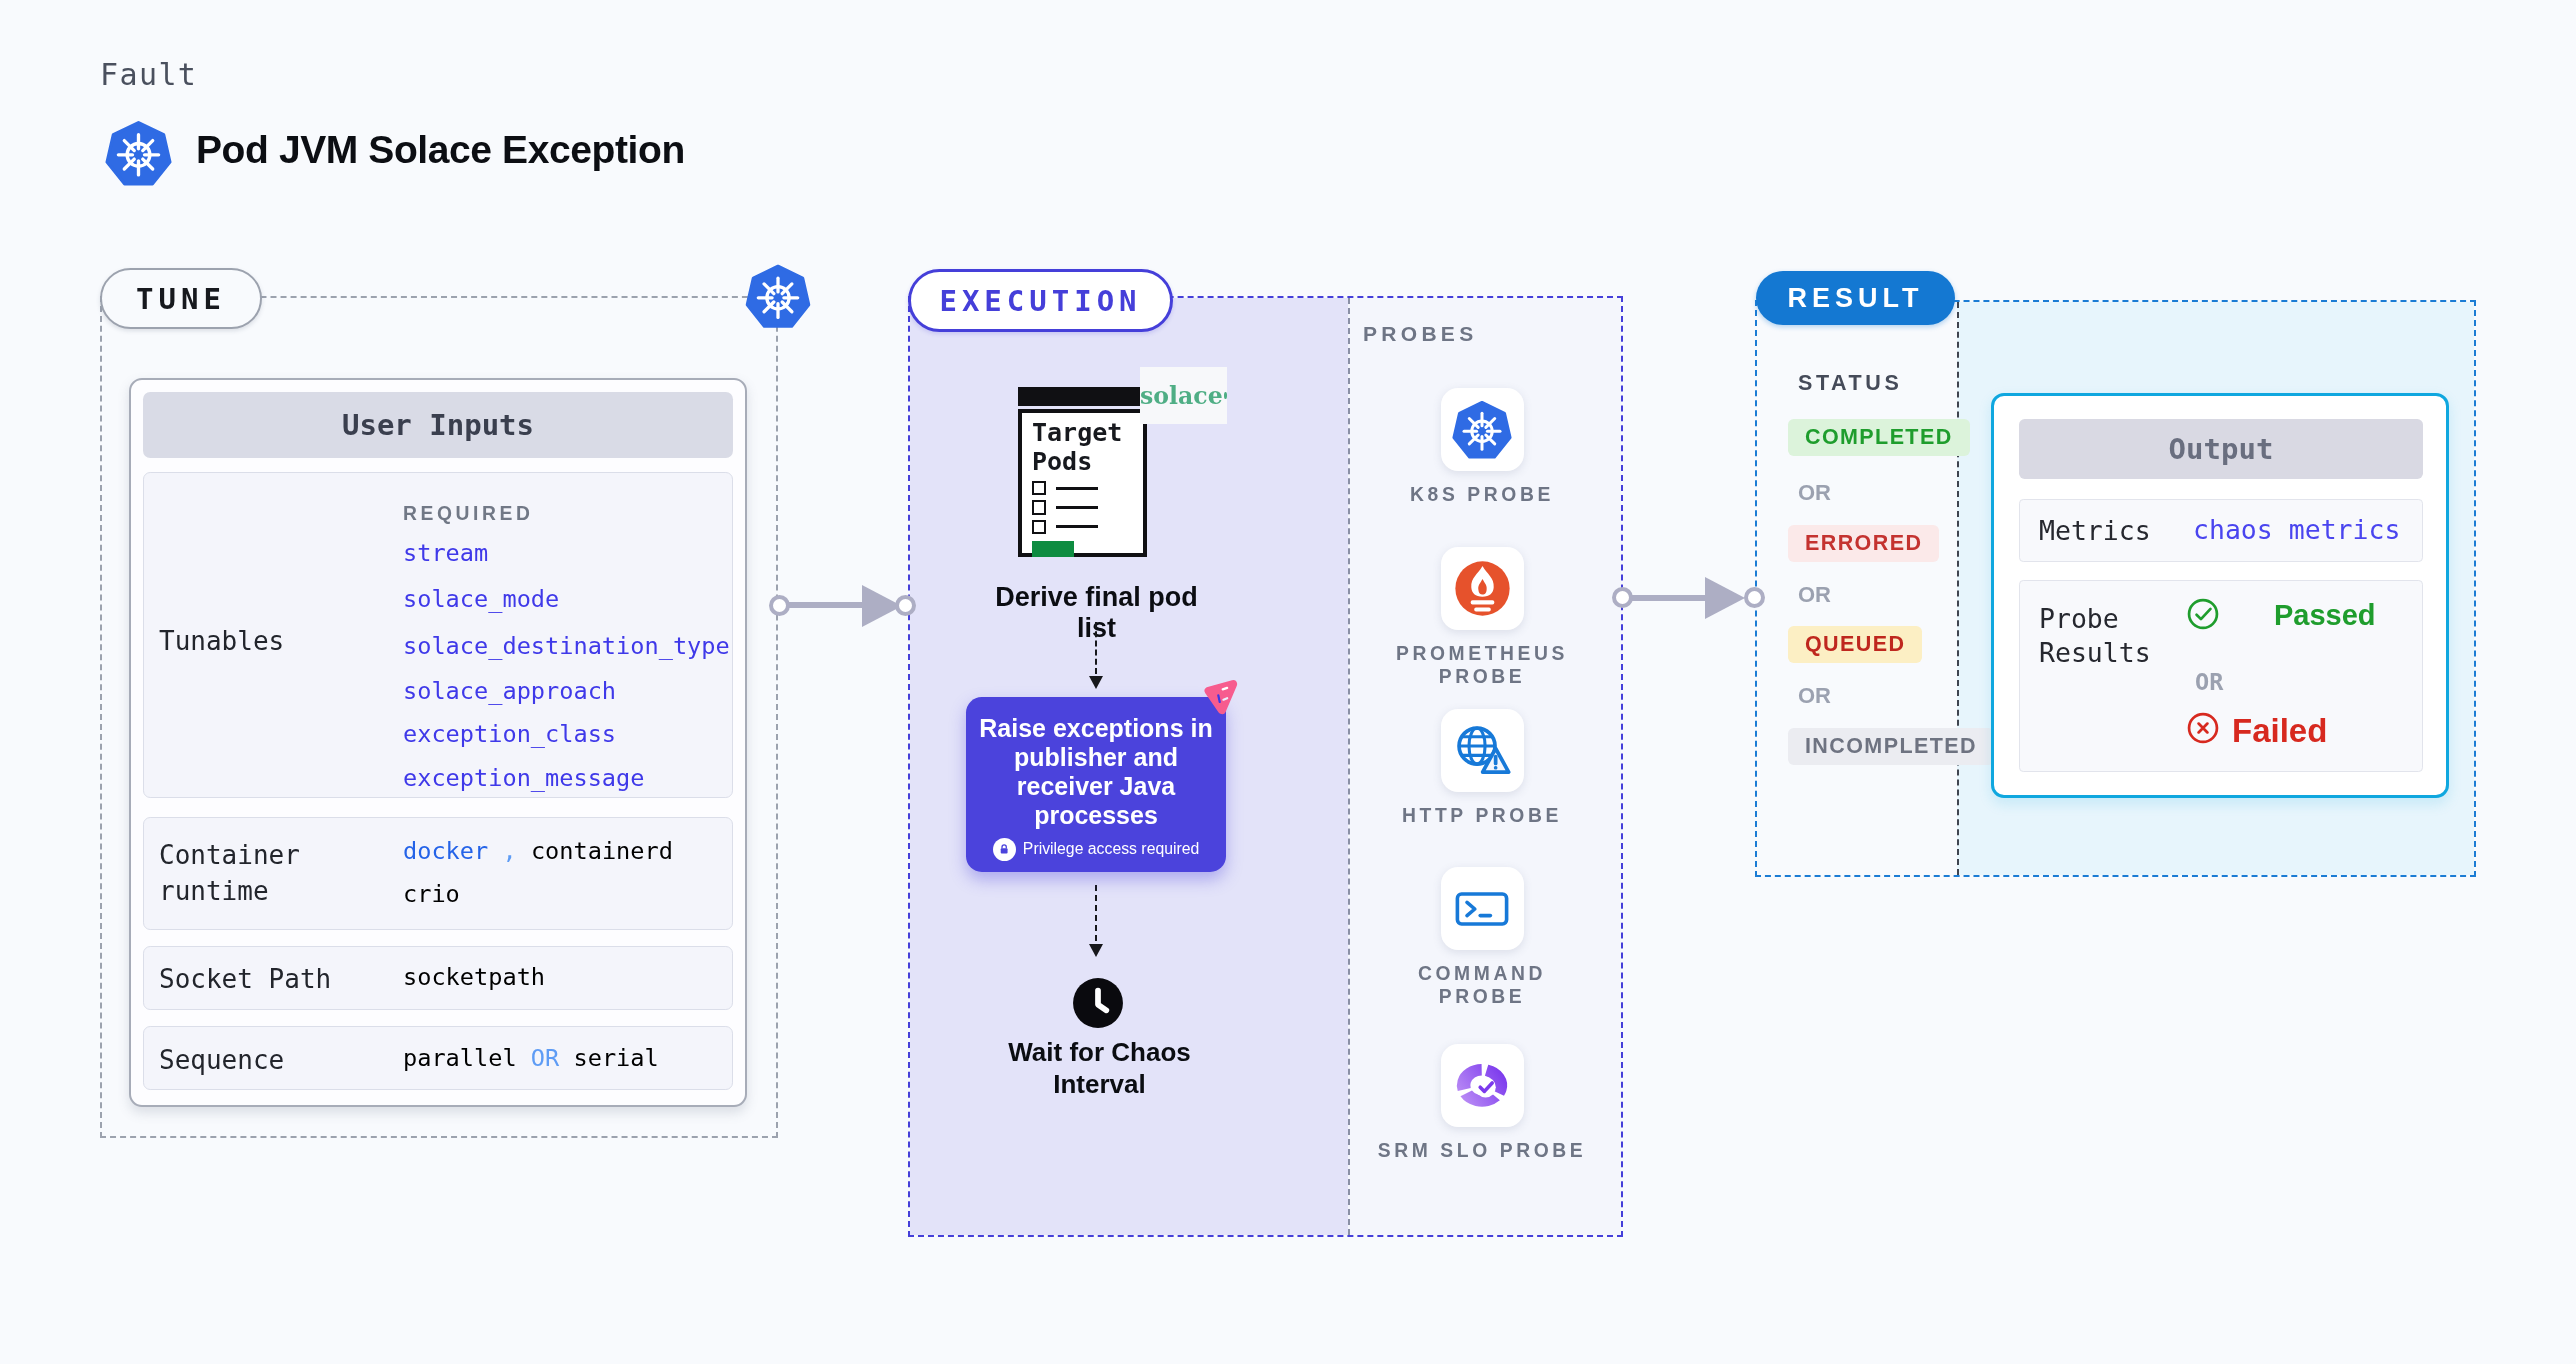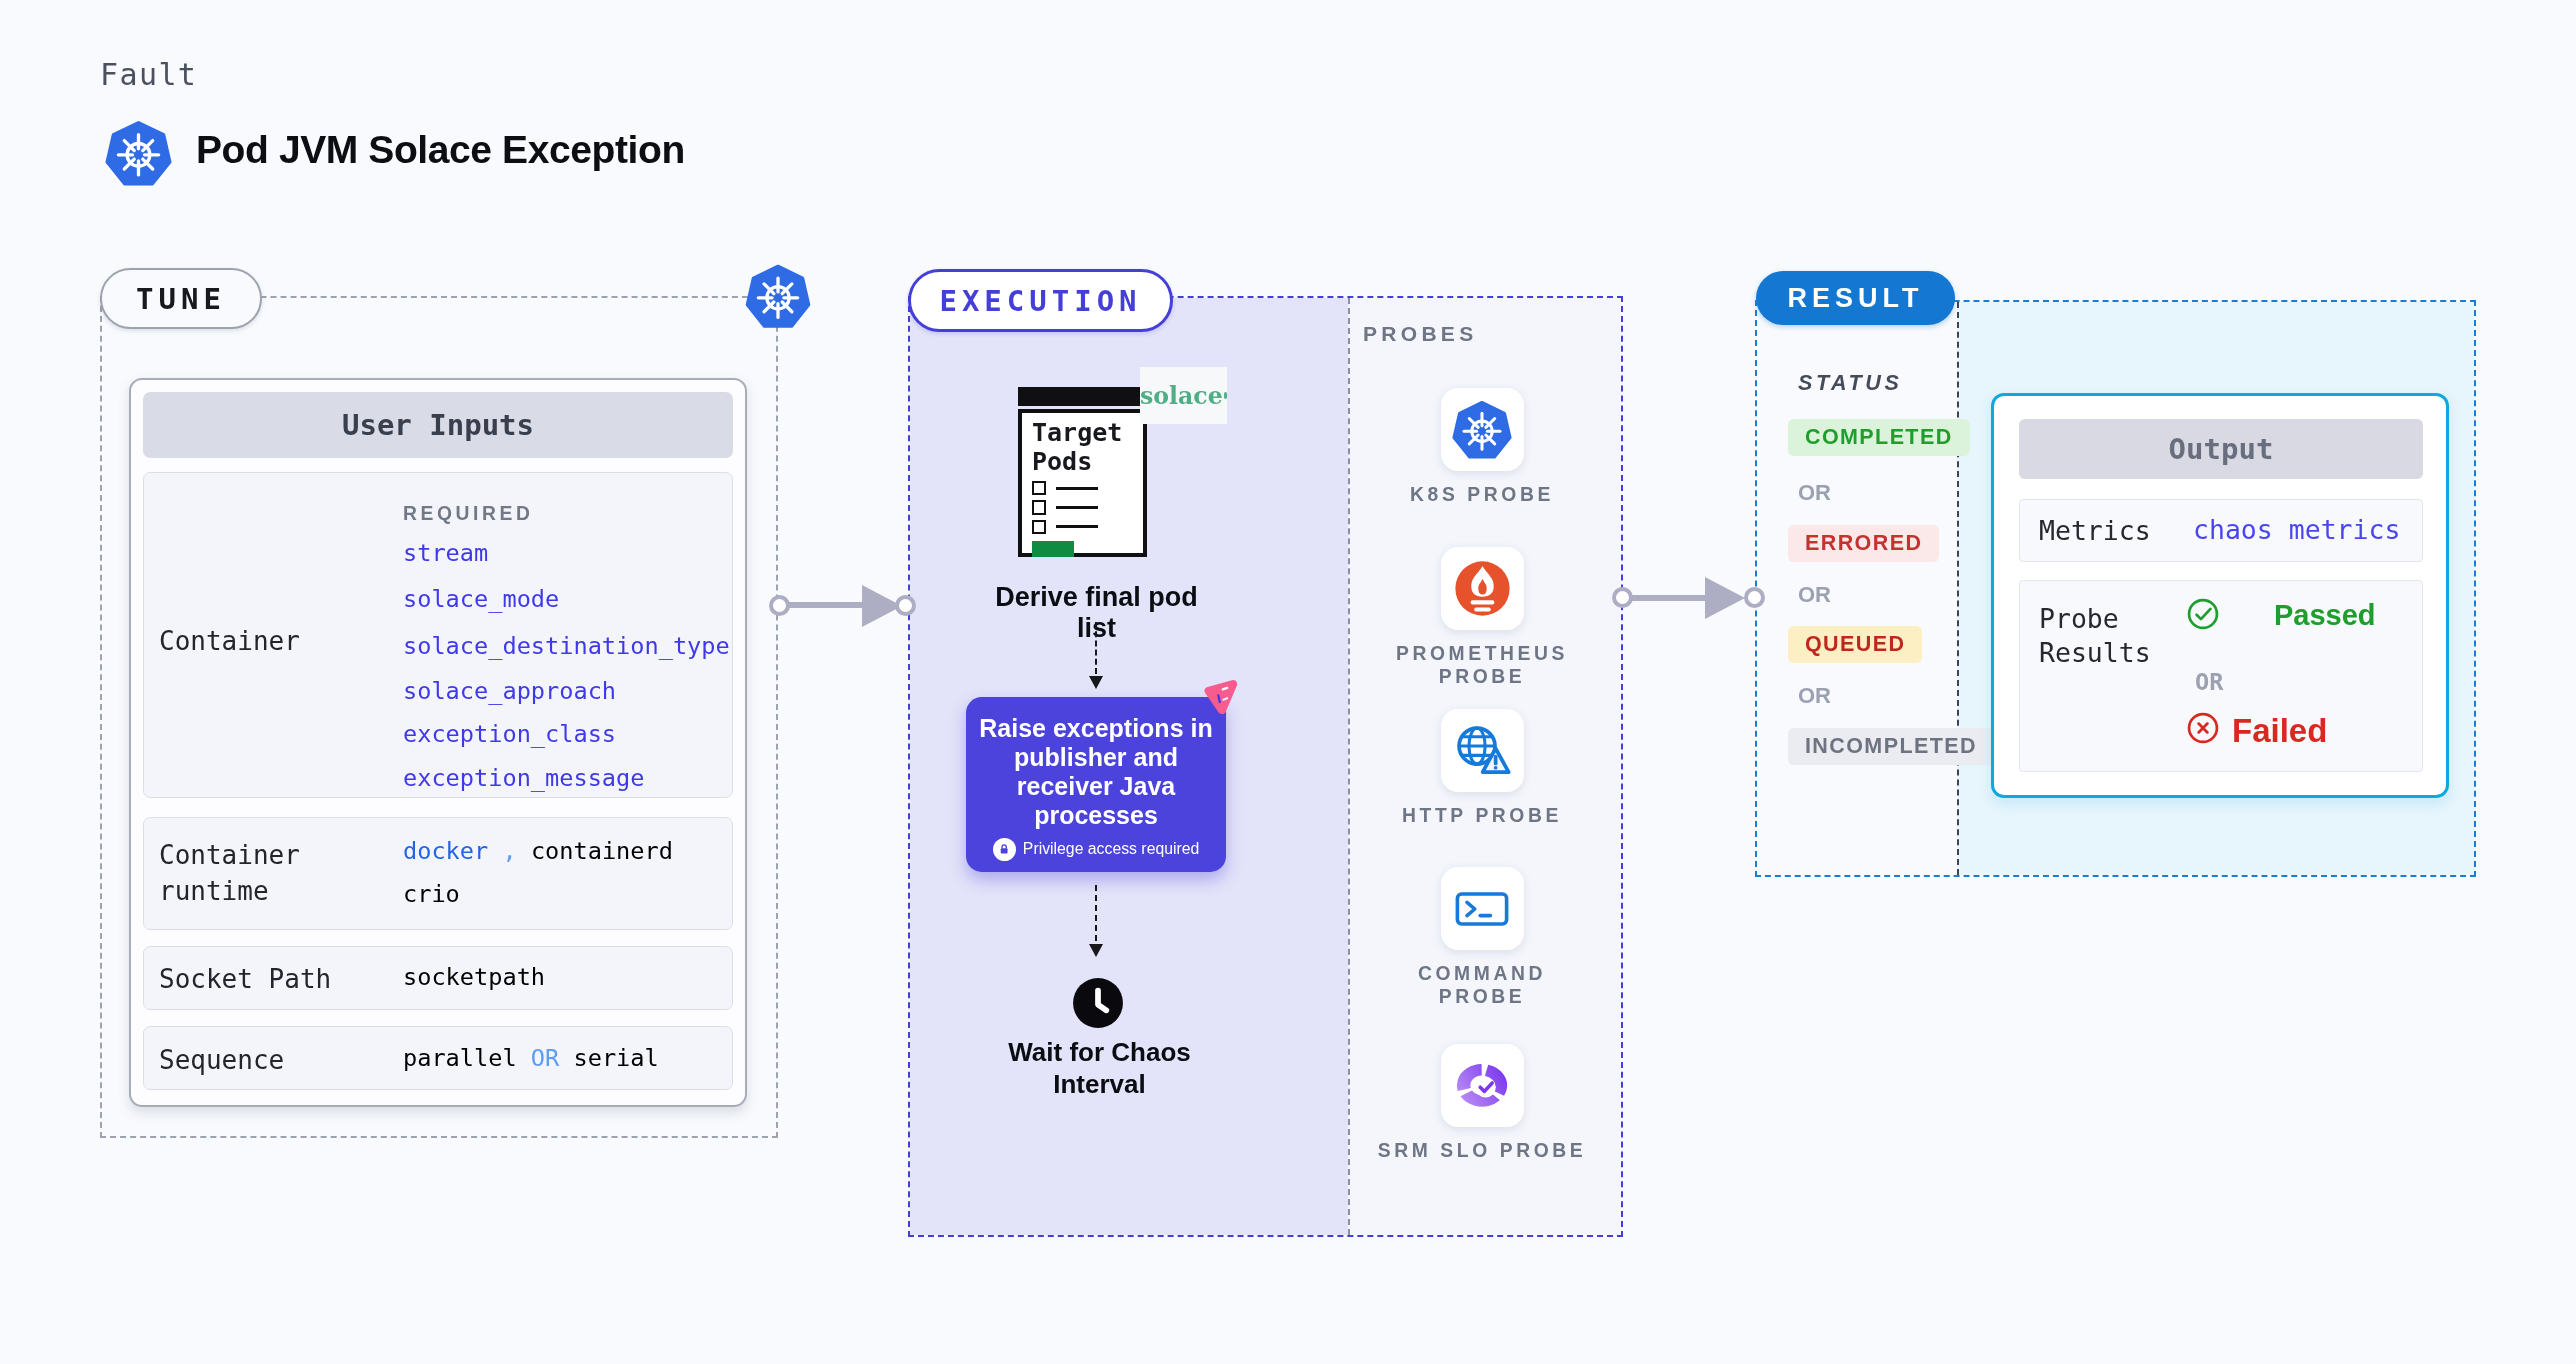--- a/index.html
+++ b/index.html
@@ -82,21 +82,21 @@
   .wait-label{left:1003px;top:1037px;width:193px;text-align:center;font-size:26px;font-weight:800;color:#0B0D12;line-height:31.5px;}
 
   
   .probes-title{left:1363px;top:322px;font-size:21px;font-weight:bold;color:#6E7585;letter-spacing:4.3px;}
   .probe-group{width:244px;left:1360px;text-align:center;}
   .probe-tile{width:83px;height:83px;background:#FFFFFF;border-radius:17px;margin:0 auto;
               display:flex;align-items:center;justify-content:center;box-shadow:0 2.9px 8.6px rgba(100,110,140,.16);}
   .probe-label{margin:11.5px auto 0;width:215px;font-size:19.3px;font-weight:bold;color:#6E7585;letter-spacing:3.6px;line-height:23.6px;}
 
   
-  .status-title{left:1798px;top:371px;font-size:21.5px;font-weight:bold;color:#454B59;letter-spacing:3.6px;font-style:italic;}
+  .status-title{left:1798px;top:371px;font-size:21.5px;font-weight:bold;color:#454B59;letter-spacing:3.6px;}
   .status-badge{left:1788px;height:37px;border-radius:5.7px;display:inline-flex;align-items:center;
                 padding:0 17px;font-size:21.5px;font-weight:bold;letter-spacing:1.4px;}
   .st-completed{top:419px;background:#DCF3DB;color:#1F9D2D;}
   .st-errored{top:525px;background:#FBE9E9;color:#C43330;}
   .st-queued{top:626px;background:#FCEFC4;color:#BF271E;}
   .st-incompleted{top:728px;background:#EBECF1;color:#6E7381;}
   .or-text{left:1798px;font-size:22px;font-weight:bold;color:#9BA1B0;}
   .output-box{left:1991px;top:393px;width:458px;height:405px;background:#FFFFFF;border:3.6px solid #0FA7DF;
               border-radius:13px;box-sizing:border-box;box-shadow:0 5.7px 13px rgba(15,167,223,.15);}
   .output-header{left:2019px;top:419px;width:404px;height:60px;background:#D9D9E3;border-radius:5.7px;
@@ -202,21 +202,21 @@
   <div class="abs tune-panel"></div>
   <div class="abs pill tune-pill mono">TUNE</div>
   <svg class="abs tune-corner-k8s" viewBox="0 0 92 94" width="66" height="67">
       <use href="#ic-k8s"></use>
     </svg>
 
   <div class="abs ui-card"></div>
   <div class="abs ui-header mono">User Inputs</div>
 
   <div class="abs ui-box tunables-box"></div>
-  <div class="abs mono row-label" style="left:159px;top:623px;">Container</div>
+  <div class="abs mono row-label" style="left:159px;top:623px;">Tunables</div>
   <div class="abs req-label" style="left:403px;top:503px;">REQUIRED</div>
   <div class="abs mono tun-val" style="left:403px;top:539px;">stream</div>
   <div class="abs mono tun-val" style="left:403px;top:585px;">solace_mode</div>
   <div class="abs mono tun-val" style="left:403px;top:632px;">solace_destination_type</div>
   <div class="abs mono tun-val" style="left:403px;top:677px;">solace_approach</div>
   <div class="abs mono tun-val" style="left:403px;top:720px;">exception_class</div>
   <div class="abs mono tun-val" style="left:403px;top:764px;">exception_message</div>
 
   <div class="abs ui-box runtime-box"></div>
   <div class="abs mono row-label" style="left:159px;top:837px;width:172px;">Container runtime</div>

